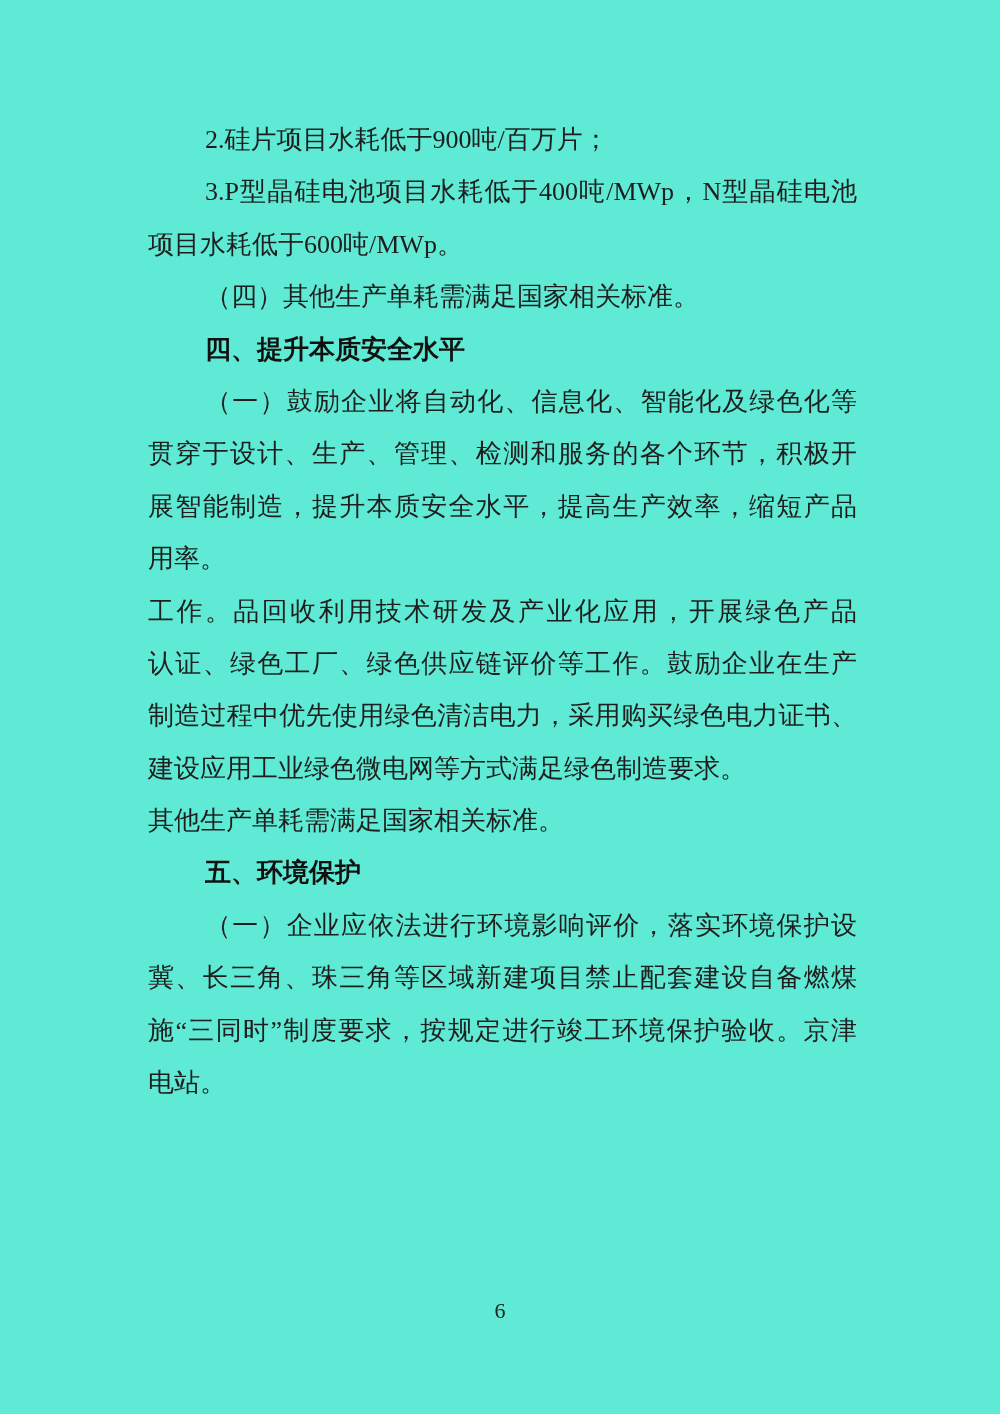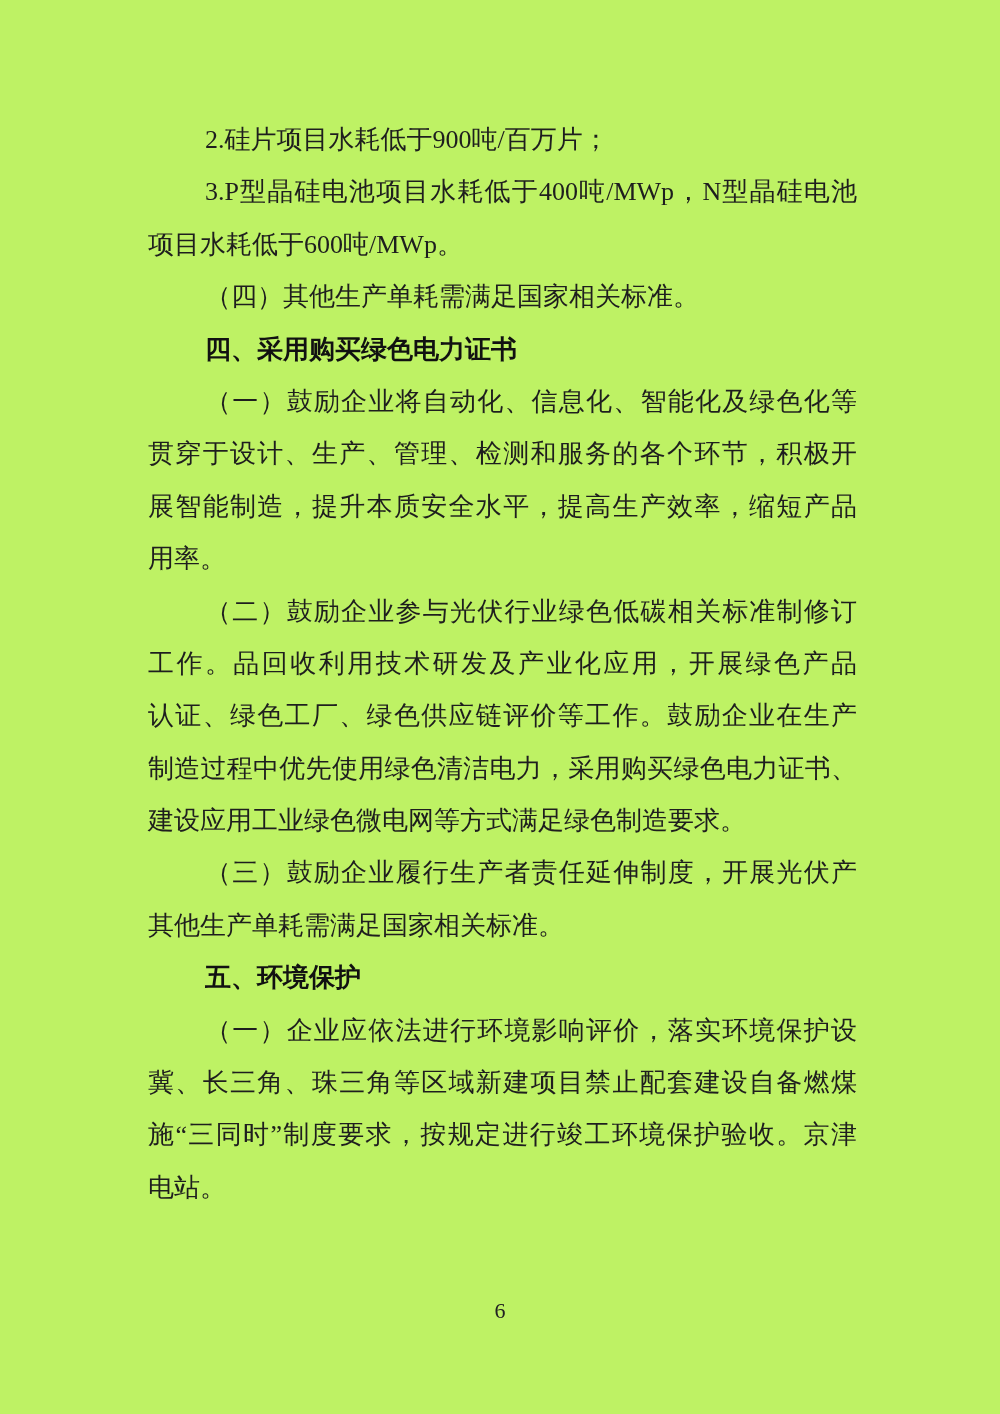--- a/index.html
+++ b/index.html
@@ -5,21 +5,21 @@
   * { margin: 0; padding: 0; box-sizing: border-box; }
   html, body {
     width: 1000px;
     background: #ffffff;
     font-family: "Liberation Serif", "DejaVu Serif", serif;
   }
   .page {
     position: relative;
     width: 1000px;
     height: 1414px;
-    background: #bef264;
+    background: #5eead4;
     overflow: hidden;
   }
   .text-block {
     position: absolute;
     left: 148px;
     top: 114px;
     width: 709px;
   }
   .line {
     height: 52.4px;
@@ -59,34 +59,32 @@
 <div class="page">
   <div class="text-block">
 
     <div class="line indent">2.硅片项目水耗低于900吨/百万片；</div>
 
     <div class="line indent fill">3.P型晶硅电池项目水耗低于400吨/MWp，N型晶硅电池</div>
     <div class="line">项目水耗低于600吨/MWp。</div>
 
     <div class="line indent">（四）其他生产单耗需满足国家相关标准。</div>
 
-    <div class="line indent heading">四、采用购买绿色电力证书</div>
+    <div class="line indent heading">四、提升本质安全水平</div>
 
     <div class="line indent fill">（一）鼓励企业将自动化、信息化、智能化及绿色化等</div>
     <div class="line fill">贯穿于设计、生产、管理、检测和服务的各个环节，积极开</div>
     <div class="line fill">展智能制造，提升本质安全水平，提高生产效率，缩短产品</div>
     <div class="line">用率。</div>
 
-    <div class="line indent fill">（二）鼓励企业参与光伏行业绿色低碳相关标准制修订</div>
     <div class="line fill">工作。品回收利用技术研发及产业化应用，开展绿色产品</div>
     <div class="line fill">认证、绿色工厂、绿色供应链评价等工作。鼓励企业在生产</div>
     <div class="line fill">制造过程中优先使用绿色清洁电力，采用购买绿色电力证书、</div>
     <div class="line">建设应用工业绿色微电网等方式满足绿色制造要求。</div>
 
-    <div class="line indent fill">（三）鼓励企业履行生产者责任延伸制度，开展光伏产</div>
     <div class="line">其他生产单耗需满足国家相关标准。</div>
 
     <div class="line indent heading">五、环境保护</div>
 
     <div class="line indent fill">（一）企业应依法进行环境影响评价，落实环境保护设</div>
     <div class="line fill">冀、长三角、珠三角等区域新建项目禁止配套建设自备燃煤</div>
     <div class="line fill">施“三同时”制度要求，按规定进行竣工环境保护验收。京津</div>
     <div class="line">电站。</div>
 
   </div>

